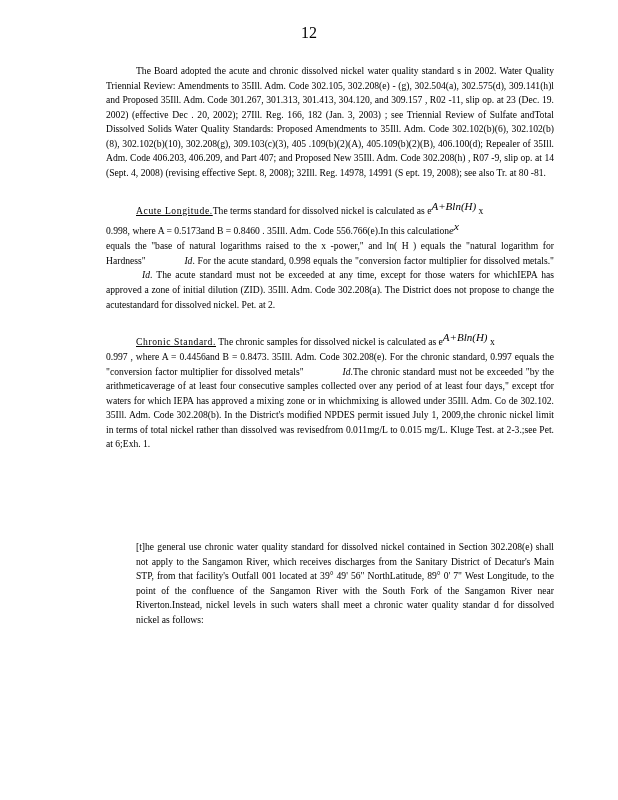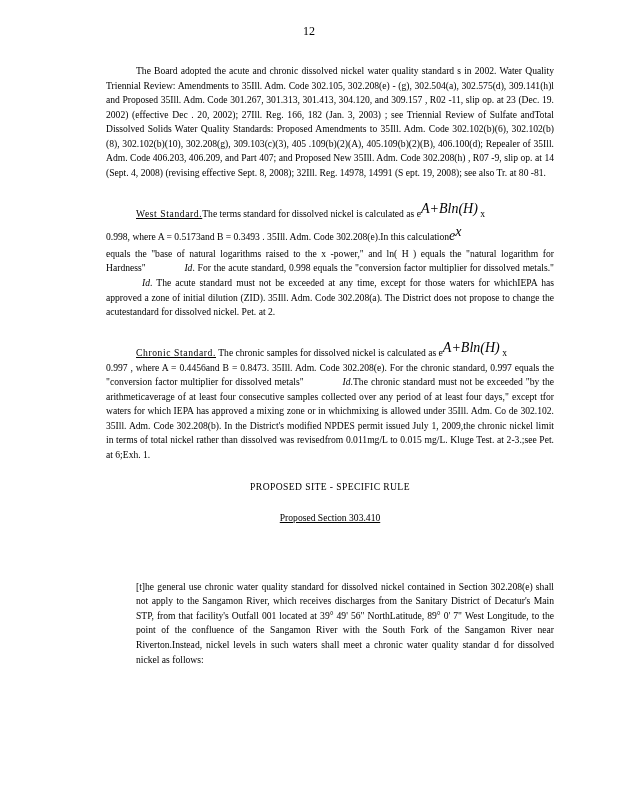--- a/index.html
+++ b/index.html
@@ -20,21 +20,21 @@
     box-sizing: border-box;
     padding: 0;
     overflow: hidden;
   }
   .page-number {
     position: absolute;
     top: 24px;
     left: 0;
     width: 618px;
     text-align: center;
-    font-size: 12px;
+    font-size: 16px;
   }
   .body-area {
     position: absolute;
     top: 64px;
     left: 106px;
     width: 448px;
   }
   p {
     margin: 0 0 0 0;
     font-size: 9.6px;
@@ -78,52 +78,50 @@
   .blockquote {
     margin-left: 30px;
     width: 418px;
     margin-top: 13px;
   }
   .blockquote p {
     text-align: justify;
   }
   .eq {
     font-style: italic;
-    font-size: 14px;
+    font-size: 11px;
   }
 </style>
 </head>
 <body>
 
 <div class="page">
 
   <div class="page-number">12</div>
 
   <div class="body-area">
 
     <p class="indent"><span>The Board adopted the acute and chronic dissolved nickel water quality standard s in 2002. Water Quality Triennial Review:  Amendments  to 35Ill.  Adm.  Code  302.105,  302.208(e)  -  (g),  302.504(a),  302.575(d),  309.141(h)l  and  Proposed  35Ill.  Adm.  Code  301.267,   301.313, 301.413,  304.120,  and  309.157 , R02 -11, slip op. at 23 (Dec.  19. 2002) (effective  Dec . 20, 2002); 27Ill.  Reg.  166, 182 (Jan. 3, 2003) ; see Triennial  Review  of Sulfate  andTotal  Dissolved  Solids Water  Quality  Standards:    Proposed   Amendments   to 35Ill.  Adm.  Code  302.102(b)(6), 302.102(b)(8),     302.102(b)(10),     302.208(g),   309.103(c)(3),    405  .109(b)(2)(A),     405.109(b)(2)(B), 406.100(d);   Repealer  of 35Ill. Adm.  Code  406.203,  406.209,  and Part  407;  and Proposed  New 35Ill.  Adm.  Code  302.208(h)  , R07 -9, slip op. at 14 (Sept.  4, 2008)  (revising  effective   Sept.  8, 2008);  32Ill.  Reg.  14978,  14991  (S ept.  19, 2008);  see   also   Tr. at 80 -81.</span></p>
 
     <div class="gap-large"></div>
 
-    <p class="indent"><span class="run-head">West   Standard.</span><span>The terms standard for dissolved  nickel  is calculated  as  e</span><span class="sup eq">A+B</span><span class="sup eq">ln(H)</span>&nbsp;<span>x</span>
-    <br><span>0.998,  where  A = 0.5173and   B = 0.3493  . 35Ill.  Adm.  Code  302.208(e).In   this  calculation</span><span class="eq">e</span><span class="sup eq">x</span>
+    <p class="indent"><span class="run-head">Acute   Longitude.</span><span>The terms standard for dissolved  nickel  is calculated  as  e</span><span class="sup eq">A+B</span><span class="sup eq">ln(H)</span>&nbsp;<span>x</span>
+    <br><span>0.998,  where  A = 0.5173and   B = 0.8460  . 35Ill.  Adm.  Code  556.766(e).In   this  calculation</span><span class="eq">e</span><span class="sup eq">x</span>
     <br><span>equals  the "base  of natural  logarithms   raised  to the x  -power,"  and ln( H ) equals  the "natural logarithm   for Hardness"</span> <span class="ital">Id</span><span>. For the acute standard,  0.998  equals  the "conversion   factor multiplier  for dissolved  metals."</span> <span class="ital">Id</span><span>. The  acute  standard  must not be exceeded  at any time, except  for those waters  for whichIEPA   has  approved  a zone of initial  dilution  (ZID).  35Ill. Adm.  Code  302.208(a).     The  District  does  not  propose  to  change  the acutestandard     for  dissolved nickel.     Pet.  at 2.</span></p>
 
     <div class="gap-large"></div>
 
     <p class="indent"><span class="run-head">Chronic   Standard.</span>  <span>The chronic  samples  for dissolved  nickel  is calculated   as  e</span><span class="sup eq">A+B</span><span class="sup eq">ln(H)</span>&nbsp;<span>x</span>
     <br><span>0.997 , where  A = 0.4456and   B = 0.8473.  35Ill.  Adm.   Code  302.208(e).     For  the  chronic standard,   0.997  equals  the "conversion   factor  multiplier   for dissolved   metals"</span> <span class="ital">Id</span><span>.The chronic standard  must not be exceeded  "by the arithmeticaverage    of at least four consecutive   samples collected  over  any period  of at least four days,"  except tfor waters  for which  IEPA has approved  a mixing  zone  or in whichmixing  is allowed  under  35Ill. Adm.  Co de 302.102.   35Ill. Adm.  Code 302.208(b).     In the District's  modified  NPDES  permit  issued  July 1, 2009,the  chronic  nickel limit  in terms  of total  nickel  rather  than  dissolved  was  revisedfrom     0.011mg/L    to 0.015  mg/L. Kluge  Test.  at 2-3.;see   Pet.  at 6;Exh.  1.</span></p>
 
     <div class="gap-large"></div>
 
-    <p class="center">PROPOSED        SITE   - SPECIFIC       RULE</p>
 
     <div class="gap-large"></div>
 
-    <p class="center-u"><span class="u">Proposed         Section       303.410</span></p>
 
     <div class="gap-large"></div>
     <div class="gap-small"></div>
 
 
     <div class="gap-large"></div>
 
     <div class="blockquote">
       <p>[t]he  general  use chronic  water  quality  standard  for dissolved  nickel  contained   in Section   302.208(e)   shall  not apply  to the Sangamon   River,   which  receives discharges   from  the Sanitary  District  of Decatur's   Main  STP,  from  that facility's Outfall  001 located  at 39° 49' 56" NorthLatitude,      89°  0' 7" West Longitude,   to the point  of the confluence   of the Sangamon   River  with the South  Fork  of the Sangamon   River  near  Riverton.Instead,     nickel  levels  in such waters  shall  meet a chronic  water  quality  standar d for dissolved  nickel  as follows:</p>
     </div>

